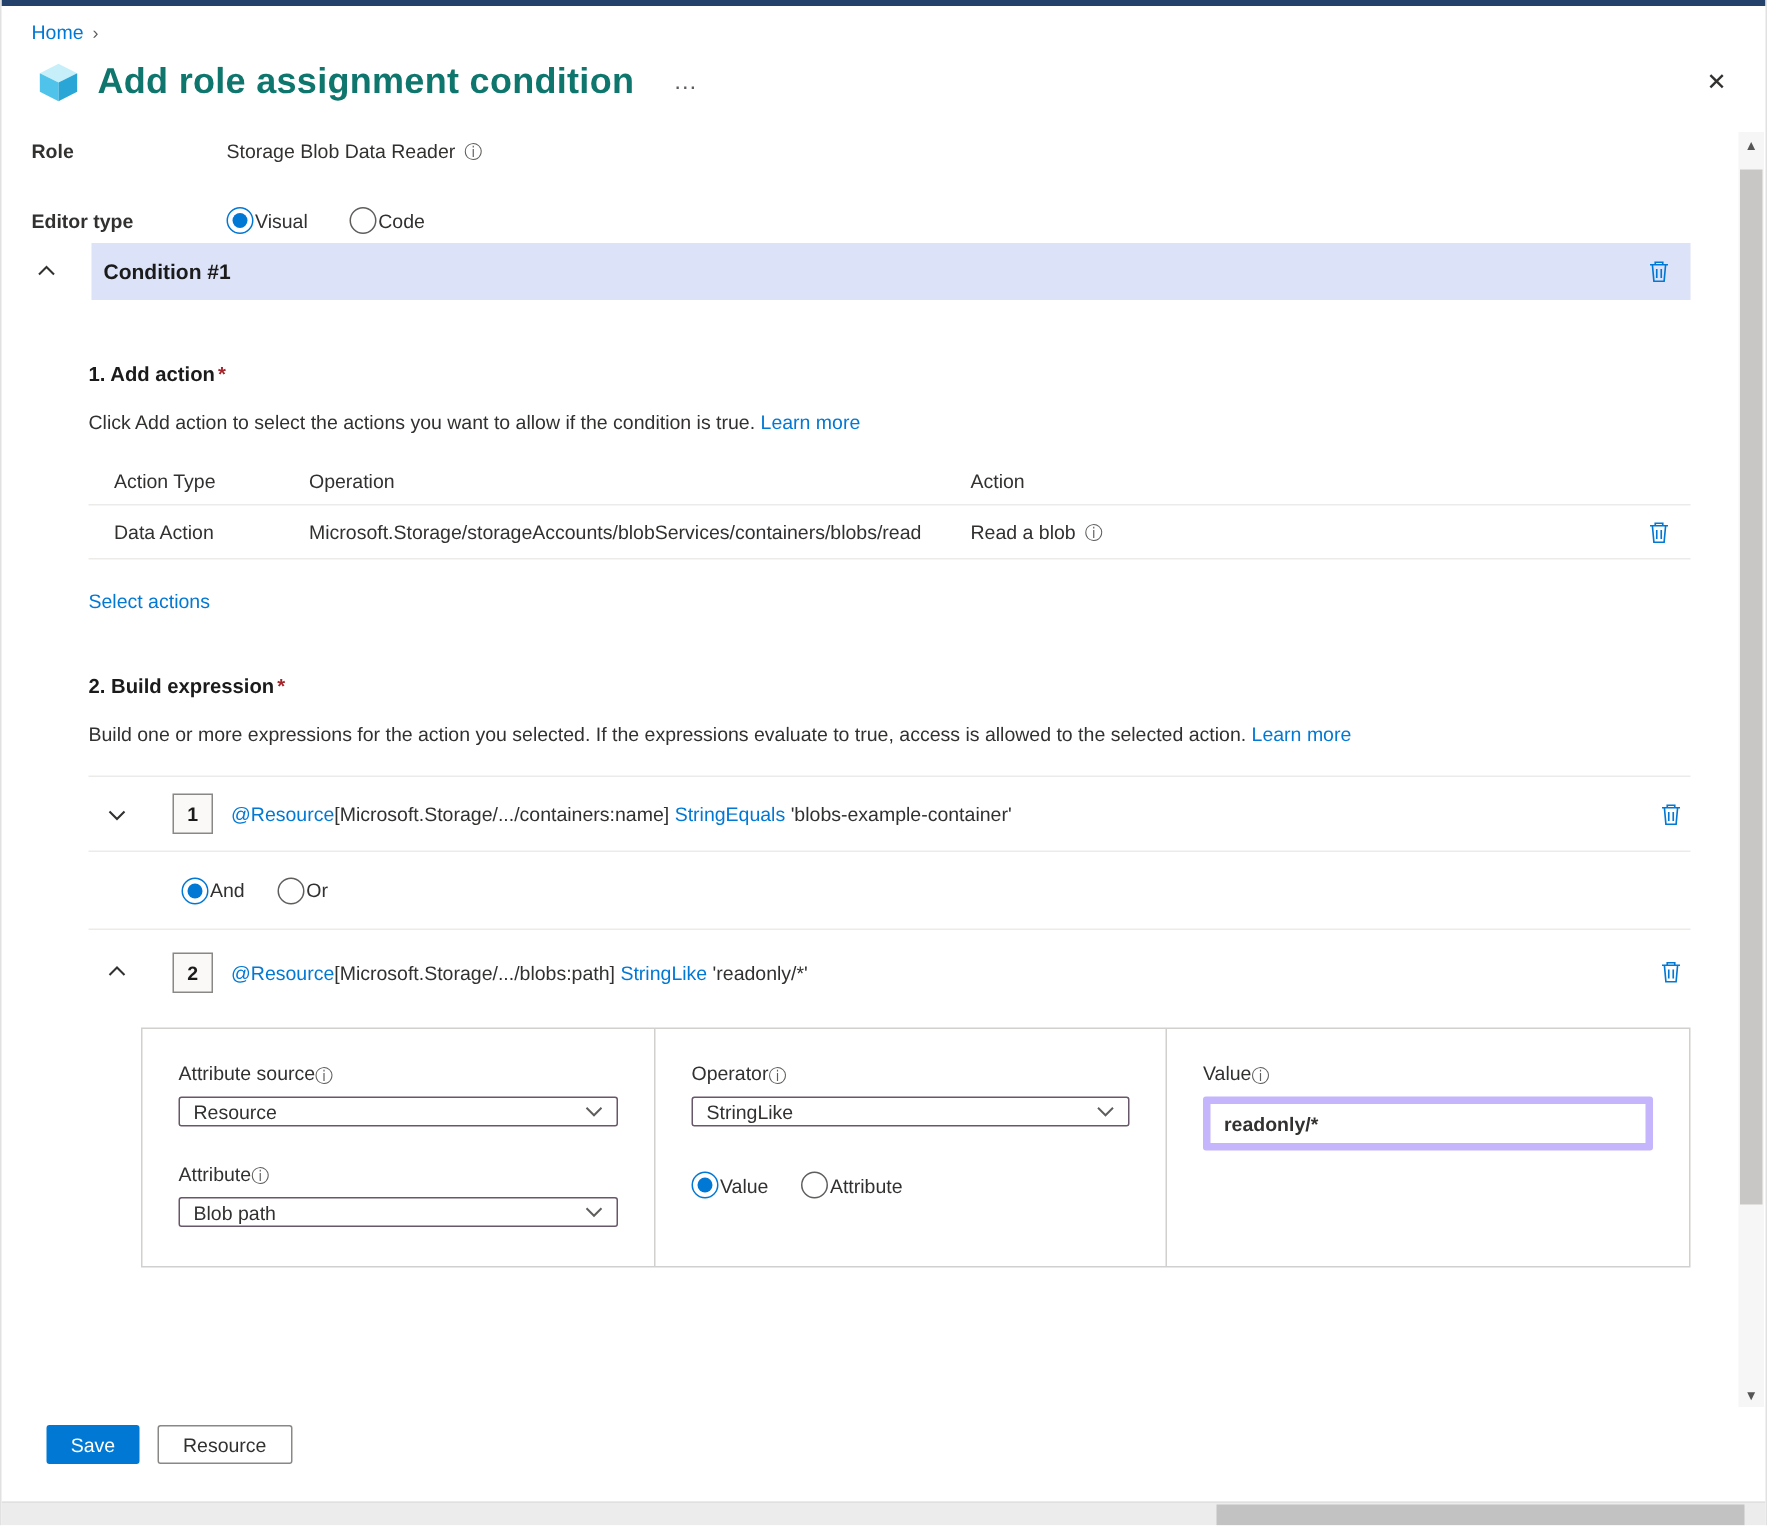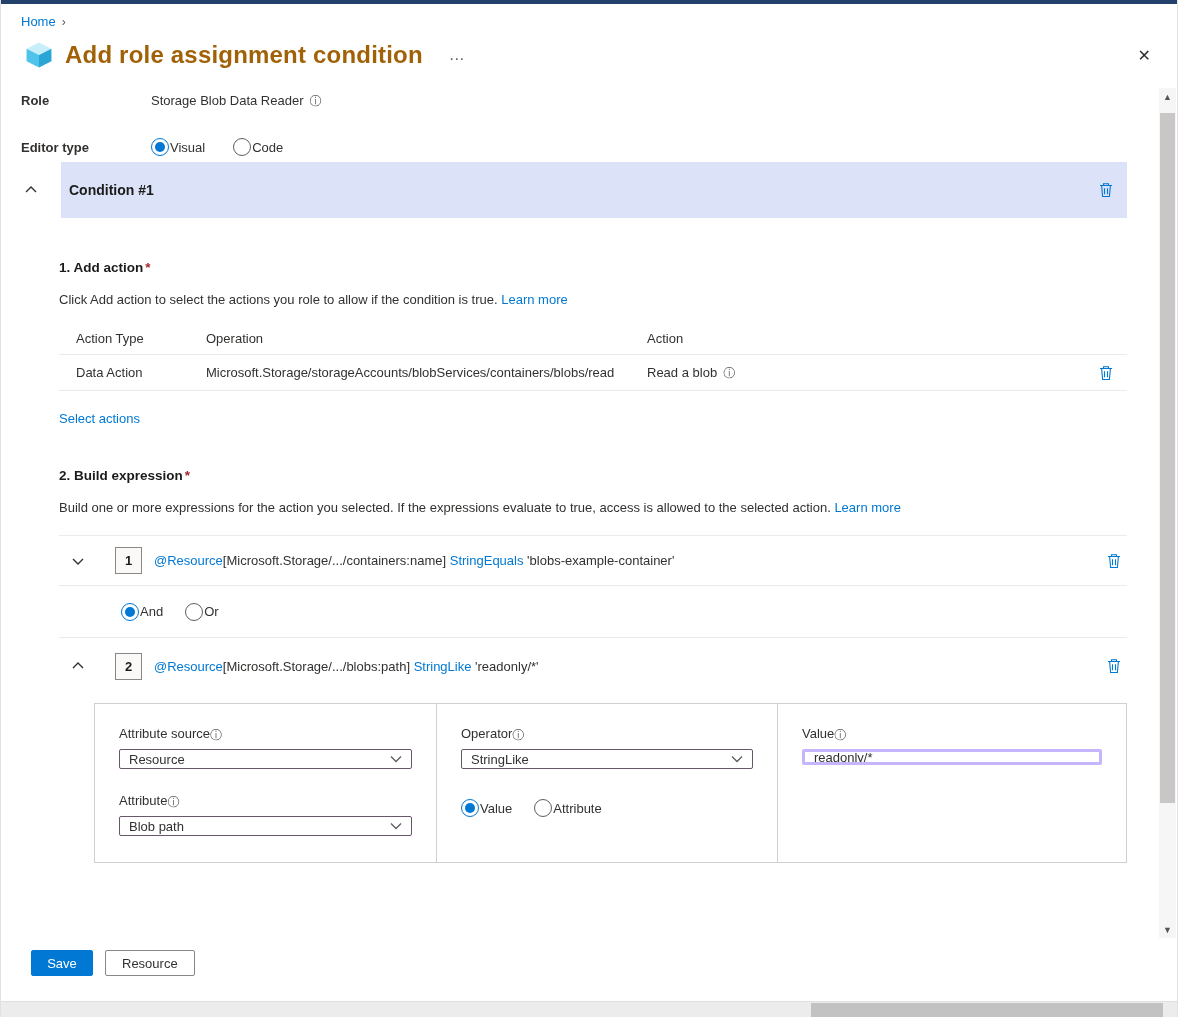--- a/index.html
+++ b/index.html
@@ -18,21 +18,21 @@
   .topstripe { height: 4px; background: #24416b; }
 
   
   .breadcrumb { padding: 10px 0 0 20px; display: flex; align-items: center; gap: 6px; }
   .breadcrumb a { color: #0078d4; text-decoration: none; cursor: pointer; }
   .crumb-sep { color: #605e5c; font-size: 12px; }
 
   
   .hdr { display: flex; align-items: center; padding: 12px 20px 0 24px; }
   .cube { width: 28px; height: 28px; flex: 0 0 auto; }
-  .page-title { font-size: 24px; font-weight: 700; color: #a16207; margin-left: 12px; letter-spacing: .2px; text-align: center; }
+  .page-title { font-size: 24px; font-weight: 700; color: #0f766e; margin-left: 12px; letter-spacing: .2px; text-align: center; }
   .ellipsis-btn { margin-left: 26px; color: #605e5c; font-size: 16px; cursor: pointer; letter-spacing: 2px; }
   .close-btn { margin-left: auto; color: #323130; font-size: 16px; cursor: pointer; padding: 2px 6px; }
 
   
   .form-row { display: flex; align-items: center; }
   .form-row.role { margin-top: 24px; }
   .form-row.editor { margin-top: 30px; }
   .form-label { width: 150px; padding-left: 20px; font-weight: 700; }
   .inline-val { display: flex; align-items: center; gap: 6px; }
 
@@ -45,21 +45,21 @@
   .radio.sel .rdot { border-color: #0078d4; }
   .radio.sel .rdot::after { content: ""; position: absolute; left: 3px; top: 3px; width: 10px; height: 10px; border-radius: 50%; background: #0078d4; }
   .checkbox { width: 18px; height: 18px; border: 1px solid #605e5c; border-radius: 2px; background: #fff; cursor: pointer; flex: 0 0 auto; }
 
   
   .scroll-area { position: relative; margin-top: 6px; height: 758px; overflow: hidden; }
 
   
   .cond-row { display: flex; align-items: center; }
   .cond-gutter { width: 60px; display: flex; justify-content: center; cursor: pointer; }
-  .cond-header { flex: 1; margin-right: 50px; height: 56px; background: #dce2f7; display: flex; align-items: center; padding: 0 14px 0 8px; }
+  .cond-header { flex: 1; margin-right: 50px; height: 38px; background: #dce2f7; display: flex; align-items: center; padding: 0 14px 0 8px; }
   .cond-title { font-size: 14px; font-weight: 700; color: #1b1b1b; }
   .cond-header .trash { margin-left: auto; }
 
   .content { padding: 0 50px 0 58px; }
 
   .sec-head { margin-top: 42px; font-weight: 700; font-size: 13.5px; color: #1b1b1b; }
   .req { color: #a4262c; margin-left: 2px; font-weight: 700; }
   .desc { margin-top: 17px; color: #323130; }
   a.link { color: #0078d4; text-decoration: none; cursor: pointer; }
 
@@ -88,21 +88,21 @@
   .andor-row { display: flex; align-items: center; height: 52px; border-bottom: 1px solid #edebe9; padding-left: 62px; }
 
   
   .editor-panel { margin: 9px 0 0 35px; border: 1px solid #d2d0ce; }
   .panel-grid { display: grid; grid-template-columns: 341px 341px 1fr; }
   .pcol { padding: 22px 24px 26px 24px; }
   .pcol + .pcol { border-left: 1px solid #d2d0ce; }
   .fld-label { display: flex; align-items: flex-end; gap: 0; margin-bottom: 8px; }
   .dropdown { height: 20px; border: 1px solid #68566b; border-radius: 2px; background: #fff; display: flex; align-items: center; justify-content: space-between; padding: 0 9px; cursor: pointer; width: 100%; }
   .fld-gap { margin-top: 24px; }
-  .txt-input { width: 100%; height: 16px; border: 3px solid #c4b5fd; border-radius: 2px; padding: 0 9px; font-family: "Liberation Sans", sans-serif; font-size: 13px; color: #323130; }
+  .txt-input { width: 100%; height: 36px; border: 5px solid #c4b5fd; border-radius: 2px; padding: 0 9px; font-family: "Liberation Sans", sans-serif; font-size: 13px; color: #323130; font-weight: bold; }
   .va-radios { margin-top: 30px; display: flex; align-items: center; }
 
   .negate-row { border-top: 1px solid #d2d0ce; padding: 20px 24px 22px 24px; display: flex; align-items: center; gap: 9px; }
 
   
   .footer { position: absolute; left: 0; top: 950px; width: 100%; padding-left: 30px; display: flex; gap: 12px; }
   .btn { height: 26px; font-size: 13px; border-radius: 2px; cursor: pointer; display: inline-flex; align-items: center; justify-content: center; font-family: "Liberation Sans", sans-serif; }
   .btn.primary { background: #0078d4; color: #fff; border: 1px solid #0078d4; width: 62px; }
   .btn.secondary { background: #fff; color: #323130; border: 1px solid #8a8886; padding: 0 16px; }
 
@@ -177,21 +177,21 @@
             </svg>
         </span>
       </div>
     </div>
 
     <div class="content">
       <div class="sec-head">
         <span>1. Add action</span><span class="req">*</span>
       </div>
       <div class="desc">
-        <span>Click Add action to select the actions you role to allow if the condition is true.</span>
+        <span>Click Add action to select the actions you want to allow if the condition is true.</span>
         <a class="link">Learn more</a>
       </div>
 
       <div class="atable">
         <div class="trow head">
           <div class="tcell">Action Type</div>
           <div class="tcell">Operation</div>
           <div class="tcell">Action</div>
           <div class="tcell"></div>
         </div>

